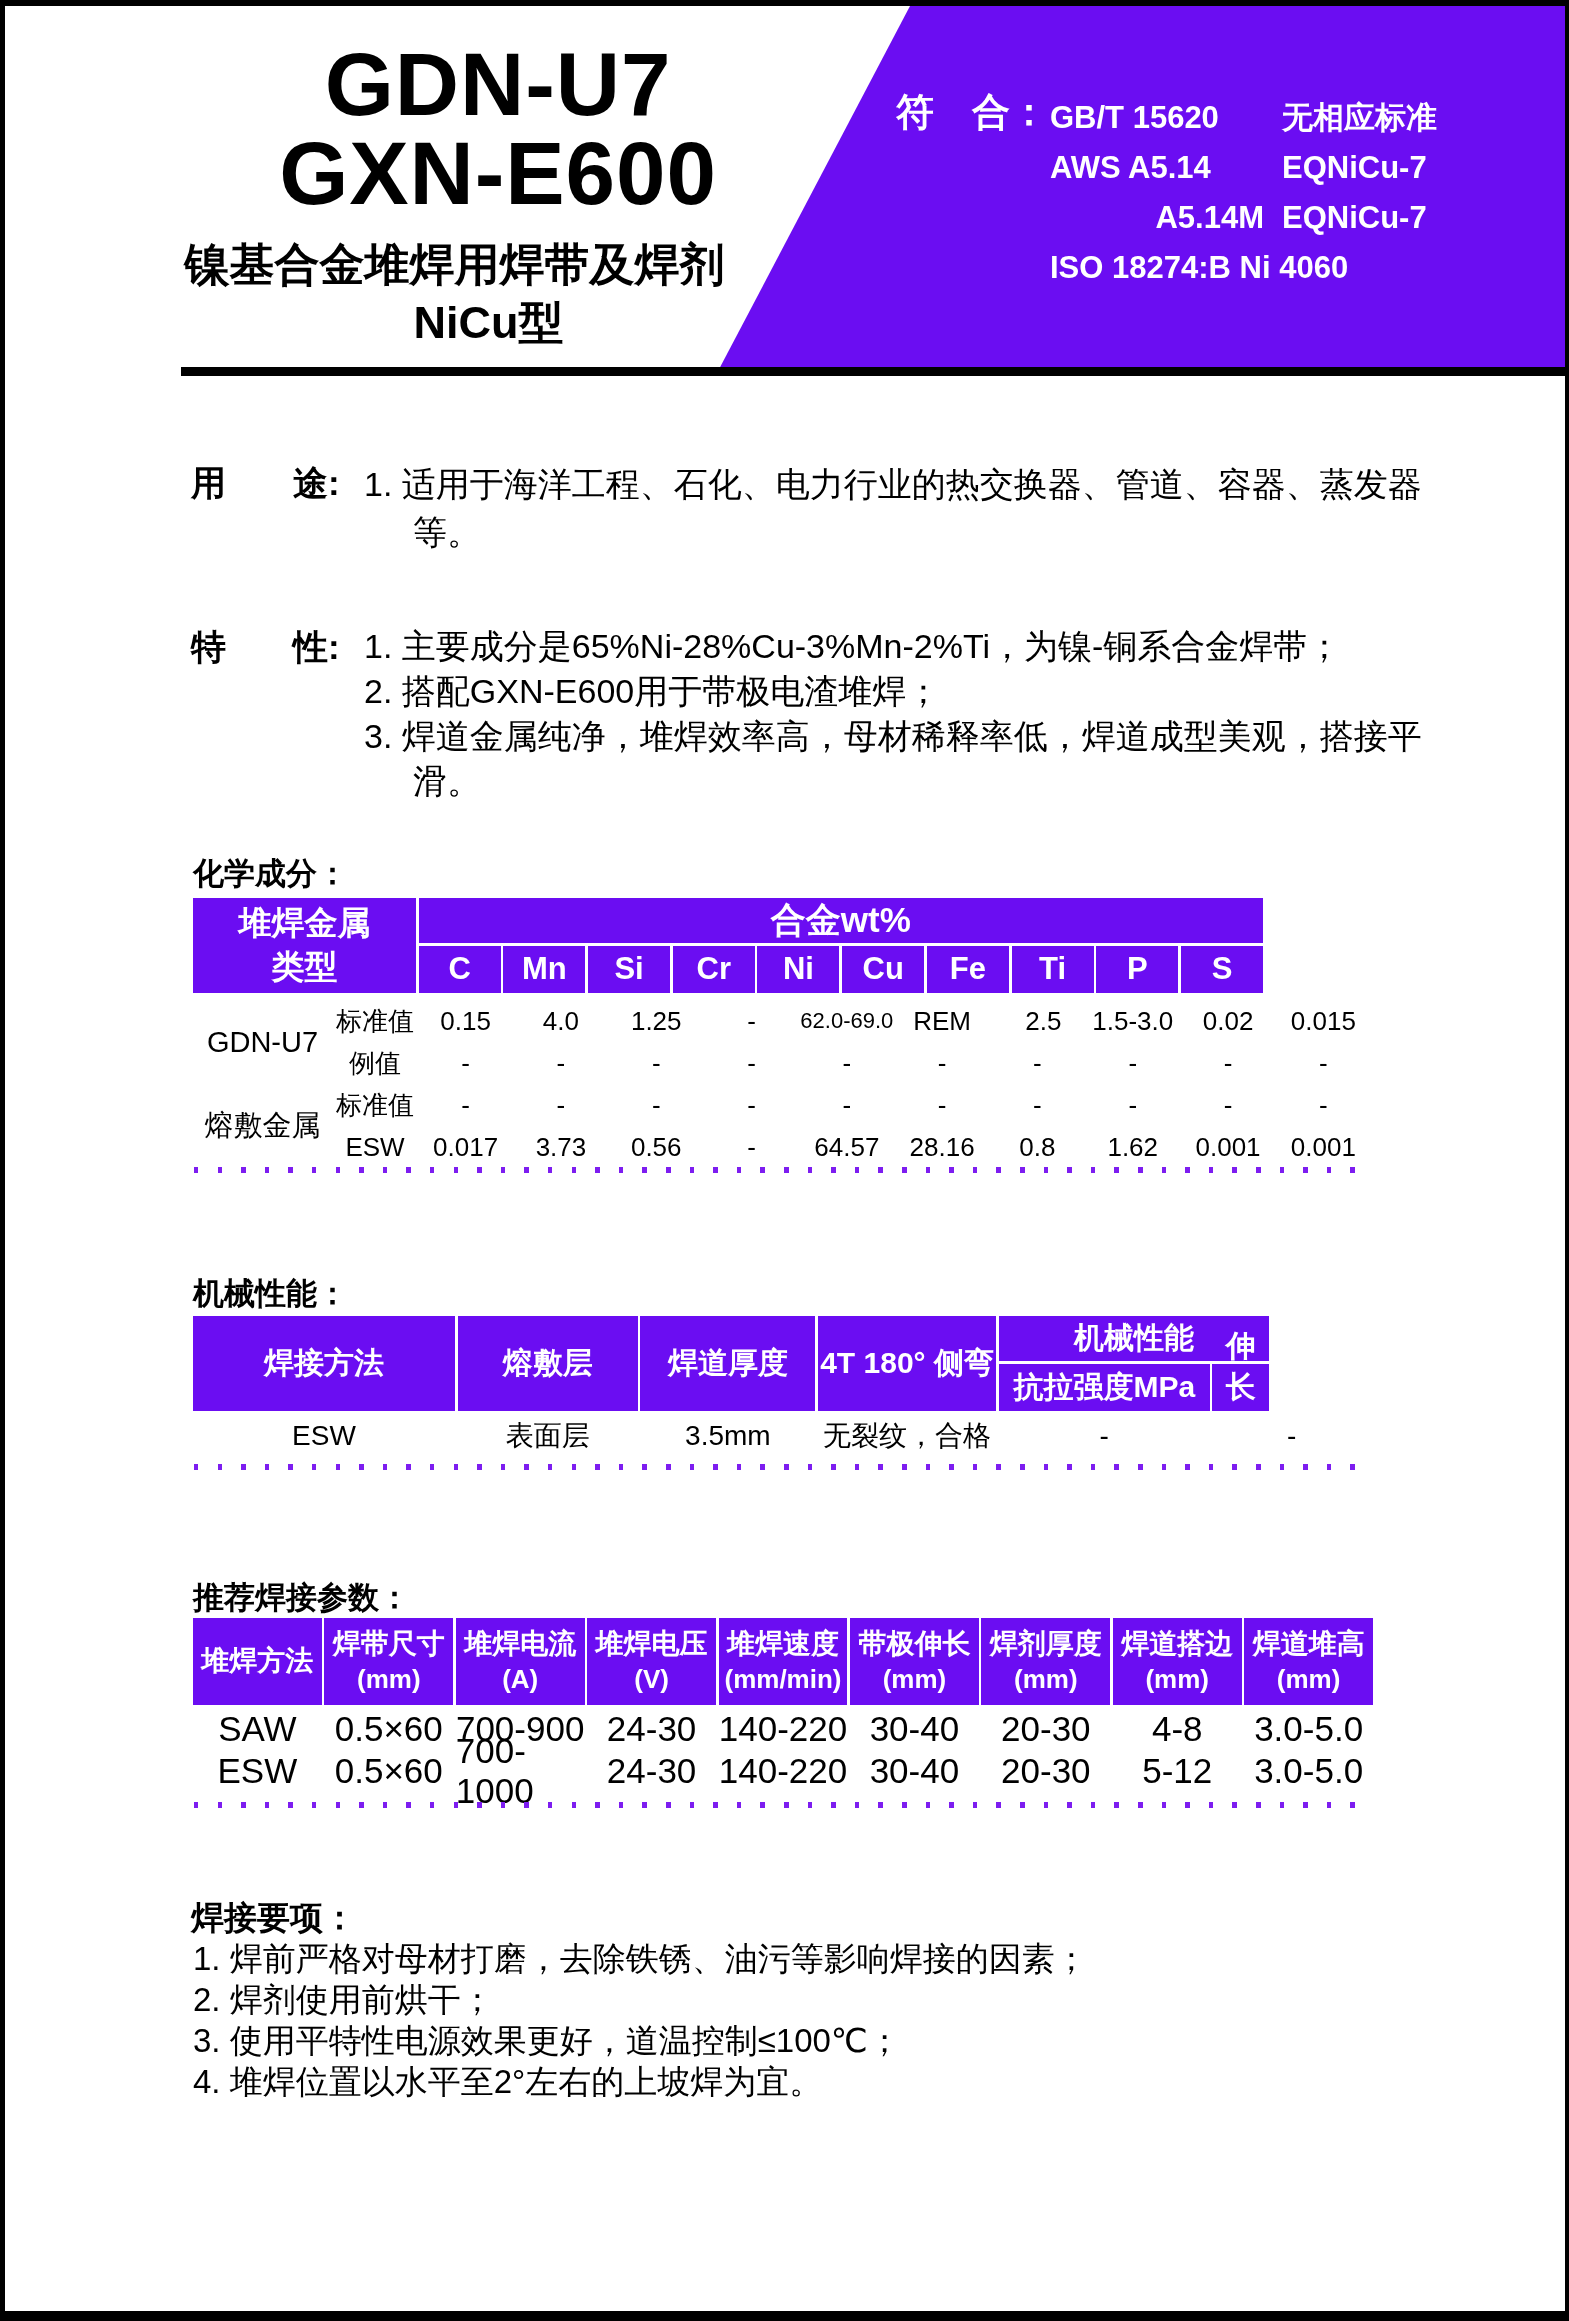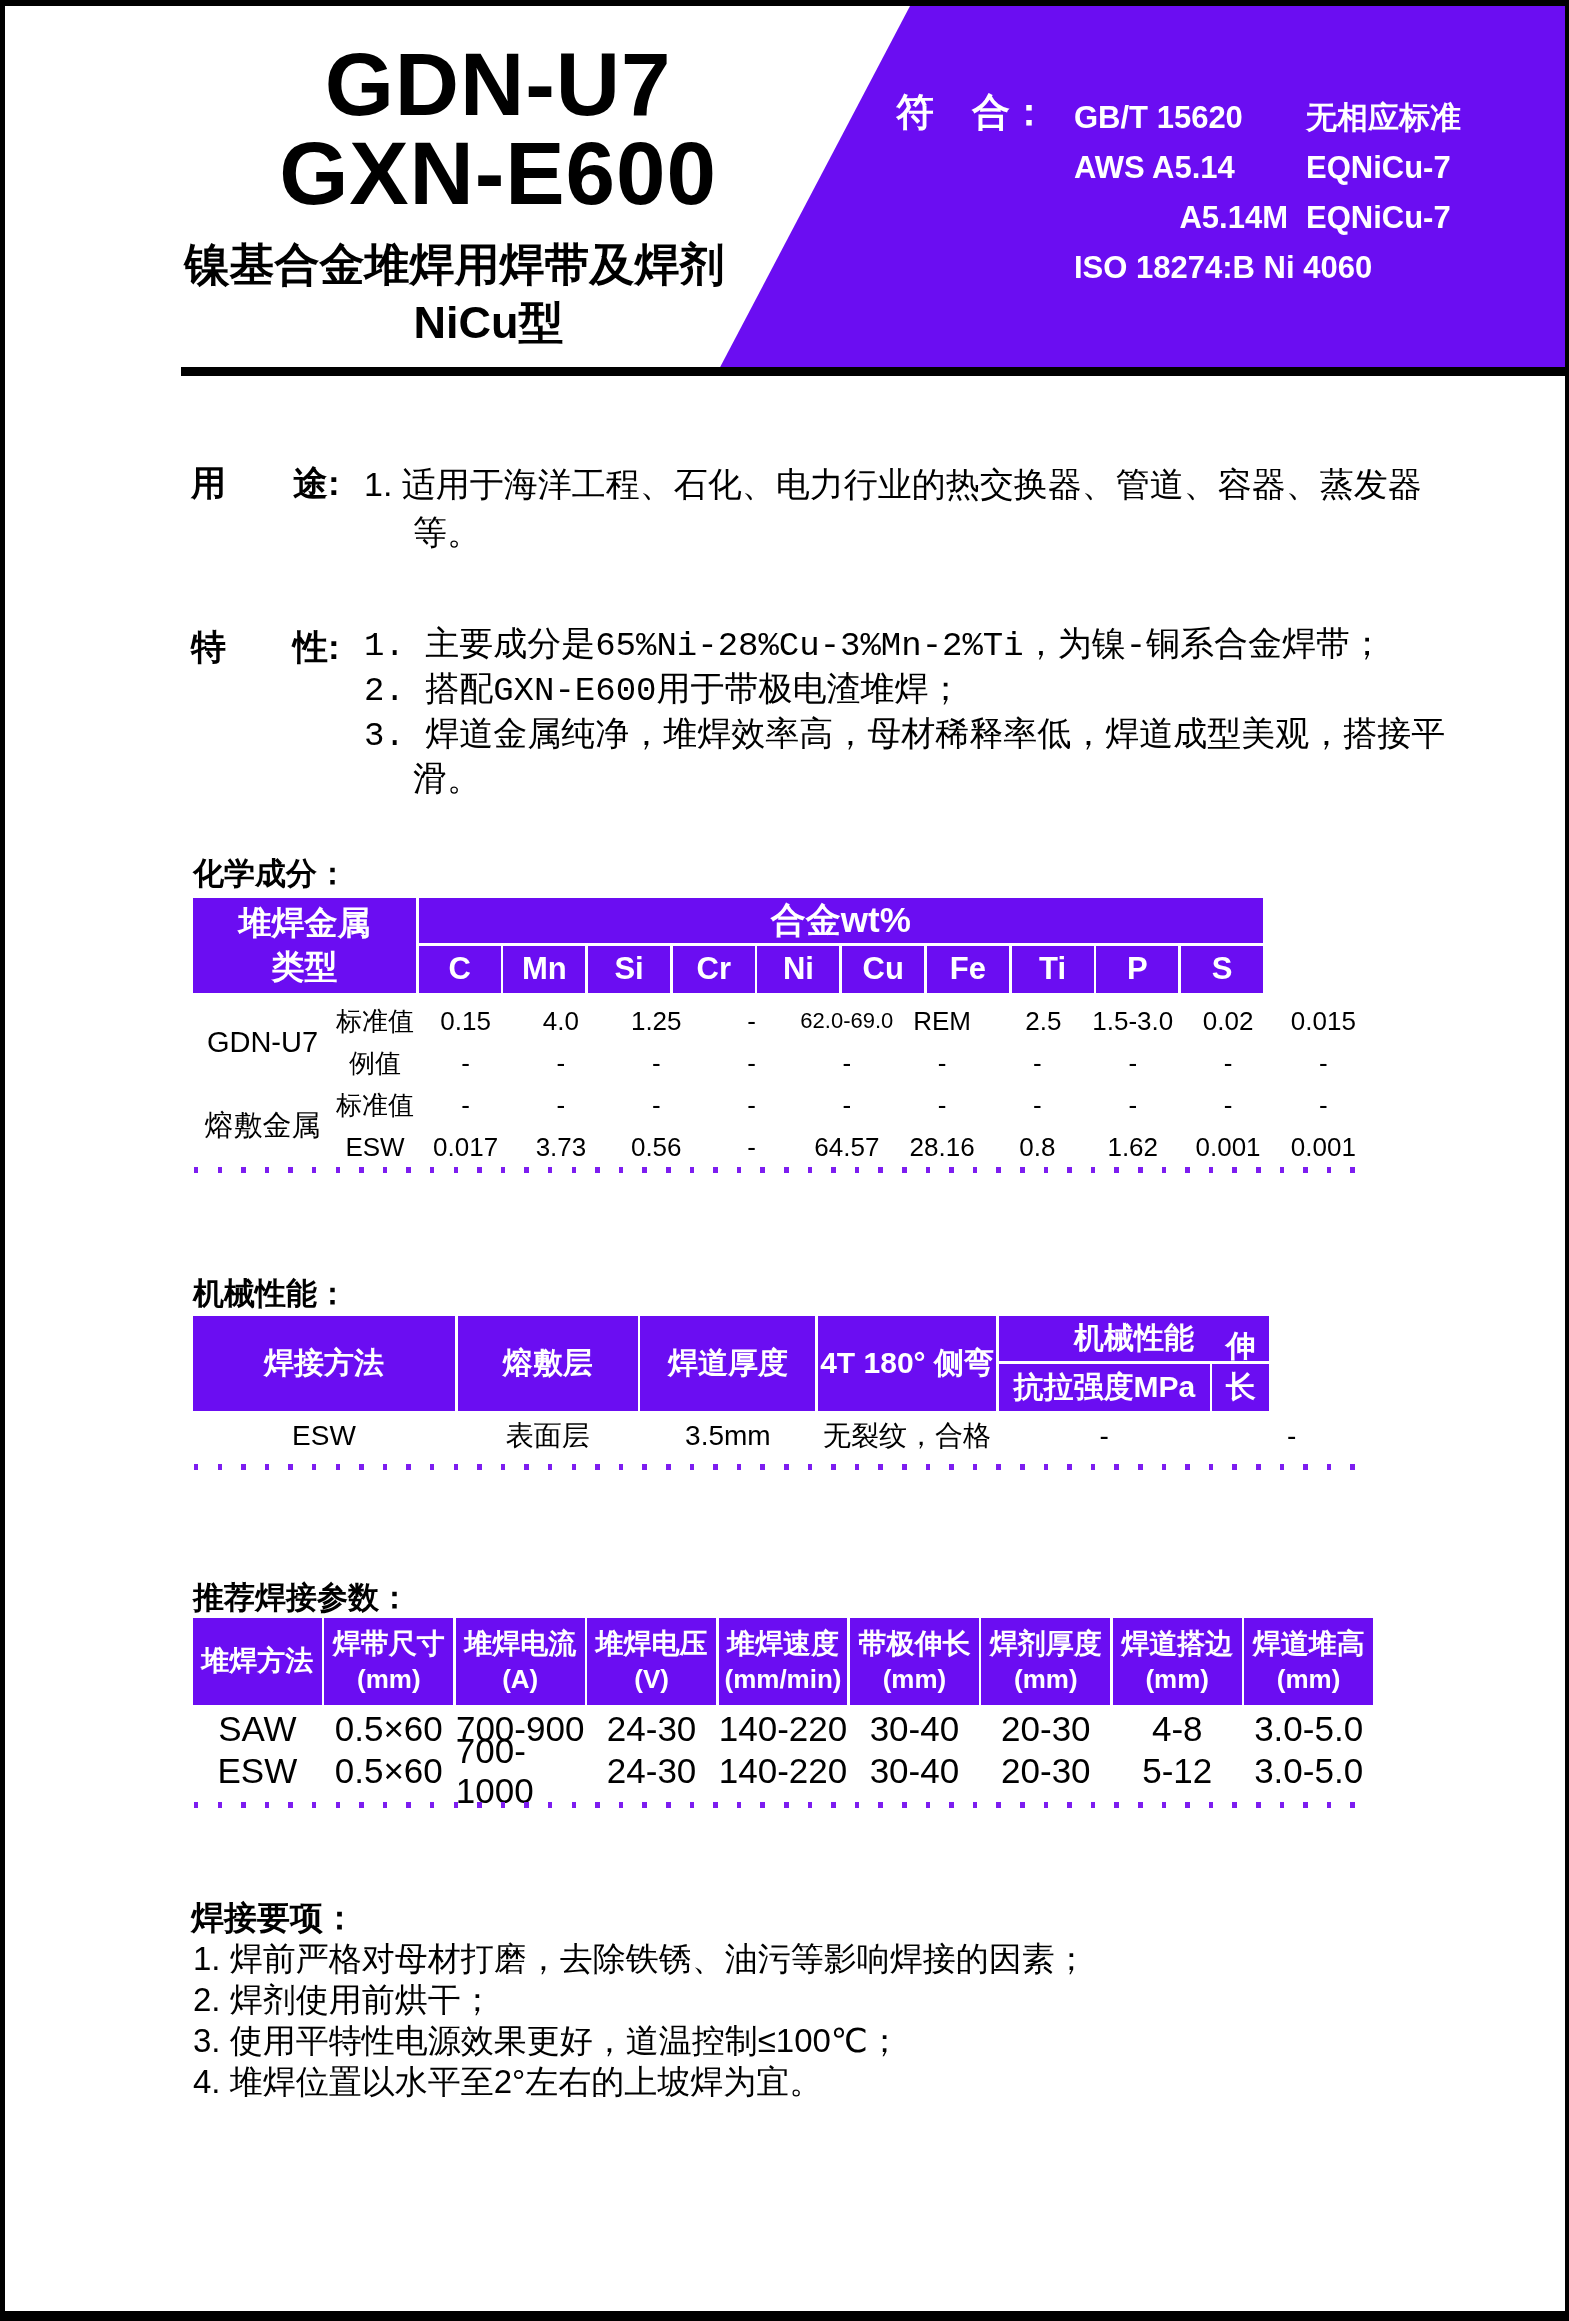--- a/index.html
+++ b/index.html
@@ -16,29 +16,29 @@
                clip-path:polygon(58.2% 0,100% 0,100% 100%,45.9% 100%);}
   .code1,.code2{position:absolute;left:0;width:996px;text-align:center;font-size:89px;
                 font-weight:bold;line-height:1;letter-spacing:0.9px;}
   .code1{top:40px;} .code2{top:129px;}
   .subtitle{position:absolute;left:0;top:235px;width:909px;text-align:center;
             font-size:45px;font-weight:bold;}
   .type-label{position:absolute;left:0;top:293px;width:977px;text-align:center;
               font-size:45px;font-weight:bold;}
   .conform{position:absolute;left:896px;top:87px;color:#fff;font-size:38px;font-weight:bold;}
   .standards{position:absolute;left:1050px;top:93px;color:#fff;font-size:31px;font-weight:bold;}
-  .std-row{display:flex;height:50px;align-items:center;width:418px;margin-left:24px;}
+  .std-row{display:flex;height:50px;align-items:center;width:418px;}
   .std-c1{width:214px;} .std-c2{margin-left:18px;}
   .std-right .std-c1{text-align:right;}
   .divider{position:absolute;left:181px;top:367px;width:1388px;height:9px;background:#000;}
 
   
   .lbl{position:absolute;font-size:35px;font-weight:bold;}
   .bodylines{position:absolute;left:364px;font-size:34px;font-weight:500;line-height:48px;}
-  .feat{line-height:45px;font-family:Liberation Mono, monospace;}
+  .feat{line-height:45px;}
   .indent{padding-left:49px;}
   .sec-title{position:absolute;left:193px;font-size:31px;font-weight:bold;}
 
   
   .tbl-head{position:absolute;display:grid;gap:2.7px;background:#fff;}
   .hcell{background:#6b0df2;color:#fff;display:flex;align-items:center;justify-content:center;
          font-weight:bold;text-align:center;}
   .tbl-data{position:absolute;display:grid;align-items:center;justify-items:center;}
   .chem-head{left:193px;top:898px;width:1070px;grid-template-columns:223px repeat(10,1fr);
              grid-template-rows:45px 47px;}

